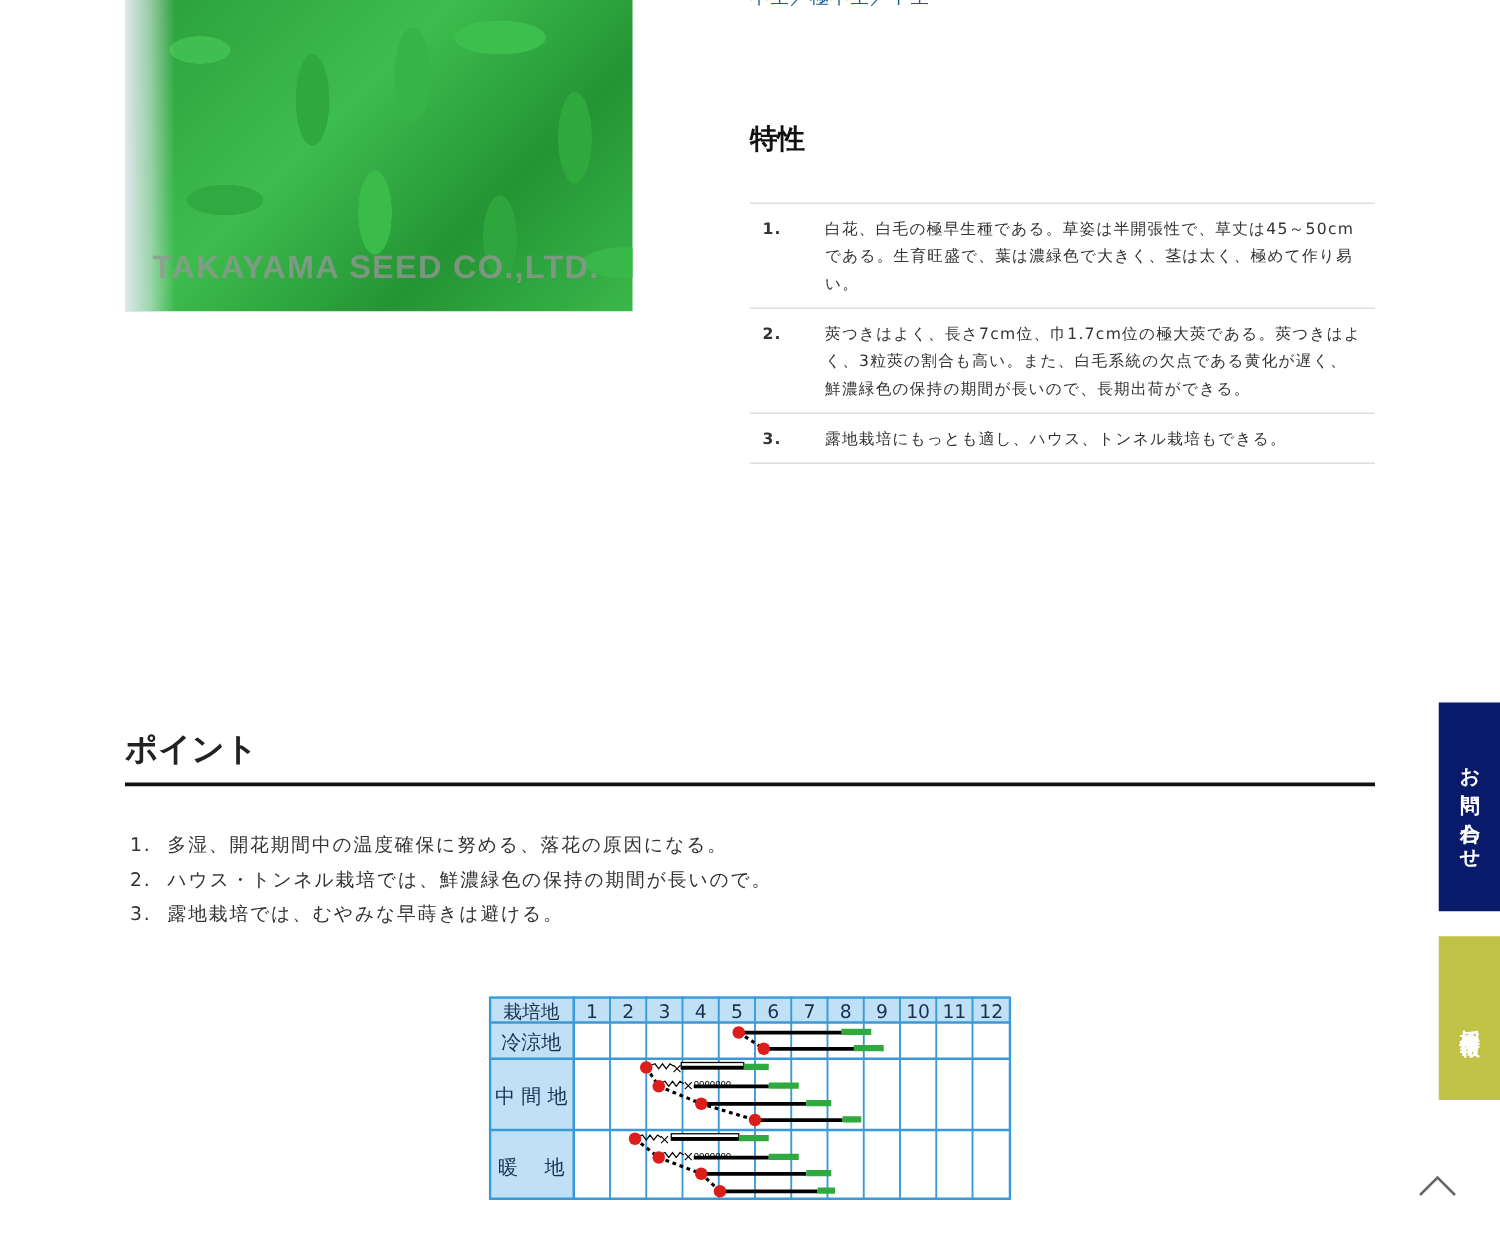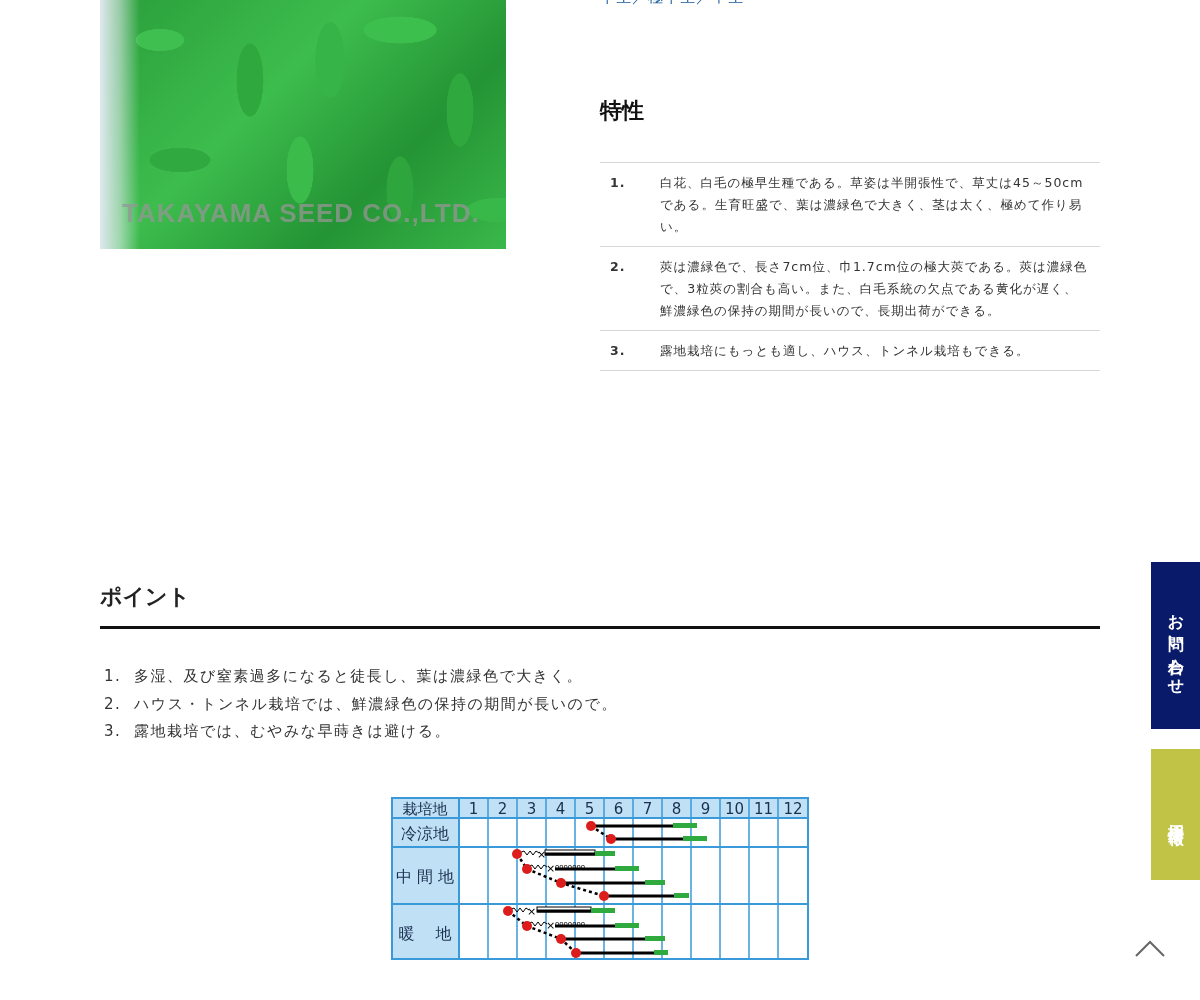--- a/index.html
+++ b/index.html
@@ -41,21 +41,21 @@
       position:absolute; left:600px; top:162px; width:500px;
       border-top:1px solid #d8d8d8;
     }
     .trait-row {
       display:flex; border-bottom:1px solid #d8d8d8; padding:9px 0 8px 0;
       font-size:12.5px; line-height:22px; color:#333; letter-spacing:1px;
     }
     .trait-num { width:60px; padding-left:10px; font-weight:bold; box-sizing:border-box; }
     .trait-text { flex:1; padding-right:10px; }
     .point-title {
-      position:absolute; left:100px; top:582px; font-size:22px; font-weight:bold; color:#222;
+      position:absolute; left:100px; top:582px; font-size:26px; font-weight:bold; color:#222;
     }
     .point-rule { position:absolute; left:100px; top:626px; width:1000px; height:3px; background:#111; }
     .points {
       position:absolute; left:100px; top:663px; font-size:15px; line-height:27.5px;
       color:#333; letter-spacing:1.5px;
     }
     .points div { display:flex; }
     .points .num { width:34px; padding-left:4px; box-sizing:border-box; }
     .chart {
       position:absolute; left:391px; top:797px; width:418px; height:163px;
@@ -81,35 +81,35 @@
 
 <div class="section-title">特性</div>
 
 <div class="traits">
   <div class="trait-row">
     <div class="trait-num">1.</div>
     <div class="trait-text">白花、白毛の極早生種である。草姿は半開張性で、草丈は45～50cmである。生育旺盛で、葉は濃緑色で大きく、茎は太く、極めて作り易い。</div>
   </div>
   <div class="trait-row">
     <div class="trait-num">2.</div>
-    <div class="trait-text">莢は濃緑色で、長さ7cm位、巾1.7cm位の極大莢である。莢は濃緑色で、3粒莢の割合も高い。また、白毛系統の欠点である黄化が遅く、鮮濃緑色の保持の期間が長いので、長期出荷ができる。</div>
+    <div class="trait-text">莢つきはよく、長さ7cm位、巾1.7cm位の極大莢である。莢つきはよく、3粒莢の割合も高い。また、白毛系統の欠点である黄化が遅く、鮮濃緑色の保持の期間が長いので、長期出荷ができる。</div>
   </div>
   <div class="trait-row">
     <div class="trait-num">3.</div>
     <div class="trait-text">露地栽培にもっとも適し、ハウス、トンネル栽培もできる。</div>
   </div>
 </div>
 
 <div class="point-title">ポイント</div>
 <div class="point-rule"></div>
 
 <div class="points">
   <div>
     <span class="num">1.</span>
-    <span>多湿、及び窒素過多になると徒長し、葉は濃緑色で大きく。</span>
+    <span>多湿、開花期間中の温度確保に努める、落花の原因になる。</span>
   </div>
   <div>
     <span class="num">2.</span>
     <span>ハウス・トンネル栽培では、鮮濃緑色の保持の期間が長いので。</span>
   </div>
   <div>
     <span class="num">3.</span>
     <span>露地栽培では、むやみな早蒔きは避ける。</span>
   </div>
 </div>

